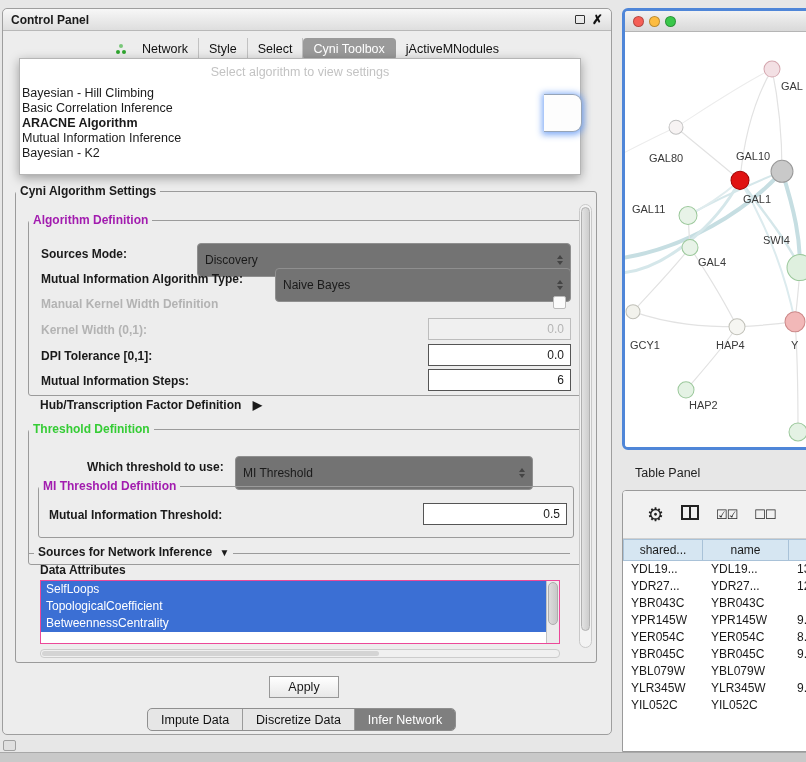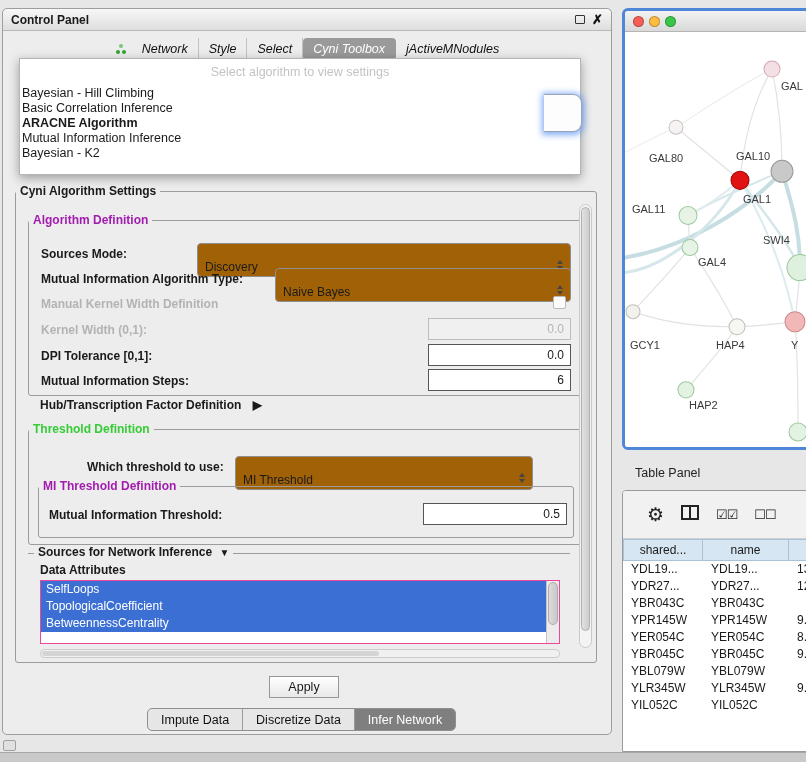--- a/index.html
+++ b/index.html
@@ -14,21 +14,21 @@
         border-radius:5px 5px 0 0; }
   .cp-title .ttl { position:absolute; left:8px; top:4px; font-size:12px; font-weight:bold; }
   .win-restore { position:absolute; right:26px; top:6px; width:10px; height:9px;
         border:1.5px solid #333; border-radius:1px; }
   .win-close { position:absolute; right:8px; top:3px; font-size:13px; font-weight:bold; color:#111; }
 
   
   .tabbar { position:absolute; left:0; right:0; top:26px; height:28px;
         display:flex; justify-content:center; align-items:center; font-size:12.5px; }
   .tab { padding:4px 10px; display:flex; align-items:center; gap:15px;
-        border-right:1px solid #c2c2c2; color:#111; white-space:nowrap;font-style:italic; }
+        border-right:1px solid #c2c2c2; color:#111; white-space:nowrap; }
   .tab:last-child { border-right:none; }
   .tab.active { background:#9a9a9a; color:#fff; border-radius:4px; border-right-color:transparent; }
   .net-ico { width:12px; height:12px; position:relative; display:inline-block; }
   .net-ico::before { content:""; position:absolute; width:4px; height:4px; border-radius:50%;
         background:#2ea52e; left:1px; top:7px; box-shadow:6px 0 0 #2ea52e, 3px -6px 0 #79c779; }
 
   
   .popup { position:absolute; left:16px; top:49px; width:562px; height:117px; background:#fff;
         border:1px solid #b5b5b5; box-shadow:0 3px 10px rgba(0,0,0,.35); z-index:30; }
   .popup .ph { height:27px; line-height:27px; text-align:center; color:#c3c3c3; font-size:12.5px; }
@@ -43,22 +43,22 @@
   .gtitle { position:absolute; top:-8px; left:0; background:#ededed; padding:0 4px;
         font-size:12px; font-weight:bold; white-space:nowrap; }
   .gtitle.blue { color:#a21caf; }
   .gtitle.green { color:#35cc35; }
 
   .settings { left:12px; top:182px; width:582px; height:472px; }
 
   .lbl { position:absolute; font-size:12px; font-weight:bold; white-space:nowrap; line-height:15px; }
   .lbl.dis { color:#b3b3b3; }
 
-  .combo { position:absolute; background:#a16207; border:1px solid #8f8f8f; border-radius:4px;
-        font-size:12px; display:flex; align-items:flex-start; padding:16px 7px; }
+  .combo { position:absolute; background:#737373; border:1px solid #8f8f8f; border-radius:4px;
+        font-size:12px; display:flex; align-items:center; padding:16px 7px; }
   .combo .cval { flex:1; }
   .arrows { display:flex; flex-direction:column; gap:2px; margin-left:6px; }
   .aru { width:0;height:0;border-left:3.5px solid transparent;border-right:3.5px solid transparent;border-bottom:4px solid #444; }
   .ard { width:0;height:0;border-left:3.5px solid transparent;border-right:3.5px solid transparent;border-top:4px solid #444; }
 
   .field { position:absolute; background:#fff; border:1px solid #555; font-size:12px;
         display:flex; align-items:center; justify-content:flex-end; padding:0 6px; }
   .field.dis { background:#f0f0f0; border-color:#bdbdbd; color:#b5b5b5; }
 
   .cbx { position:absolute; width:13px; height:13px; border:1px solid #bbb; background:#fbfbfb; border-radius:2px; }
@@ -207,21 +207,21 @@
       <div class="field" style="left:399px; top:148px; width:143px; height:22px;">
         <span>6</span>
       </div>
     </div>
 
     <div class="hubrow">
       <span>Hub/Transcription Factor Definition</span>
       <span class="tri">▶</span>
     </div>
 
-    <div class="groupbox" style="left:12px; top:237px; width:554px; height:116px;">
+    <div class="groupbox" style="left:12px; top:237px; width:554px; height:136px;">
       <div class="gtitle green">Threshold Definition</div>
 
       <div class="lbl" style="left:58px; top:30px;">Which threshold to use:</div>
       <div class="combo" style="left:206px; top:26px; width:298px; height:22px;">
         <span class="cval">MI Threshold</span>
         <span class="arrows">
             <span class="aru"></span>
             <span class="ard"></span>
           </span>
       </div>

